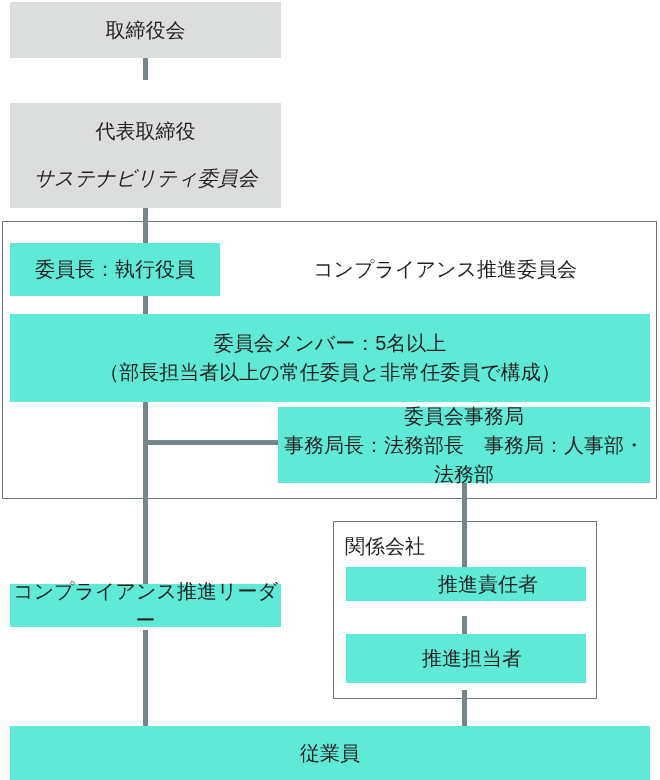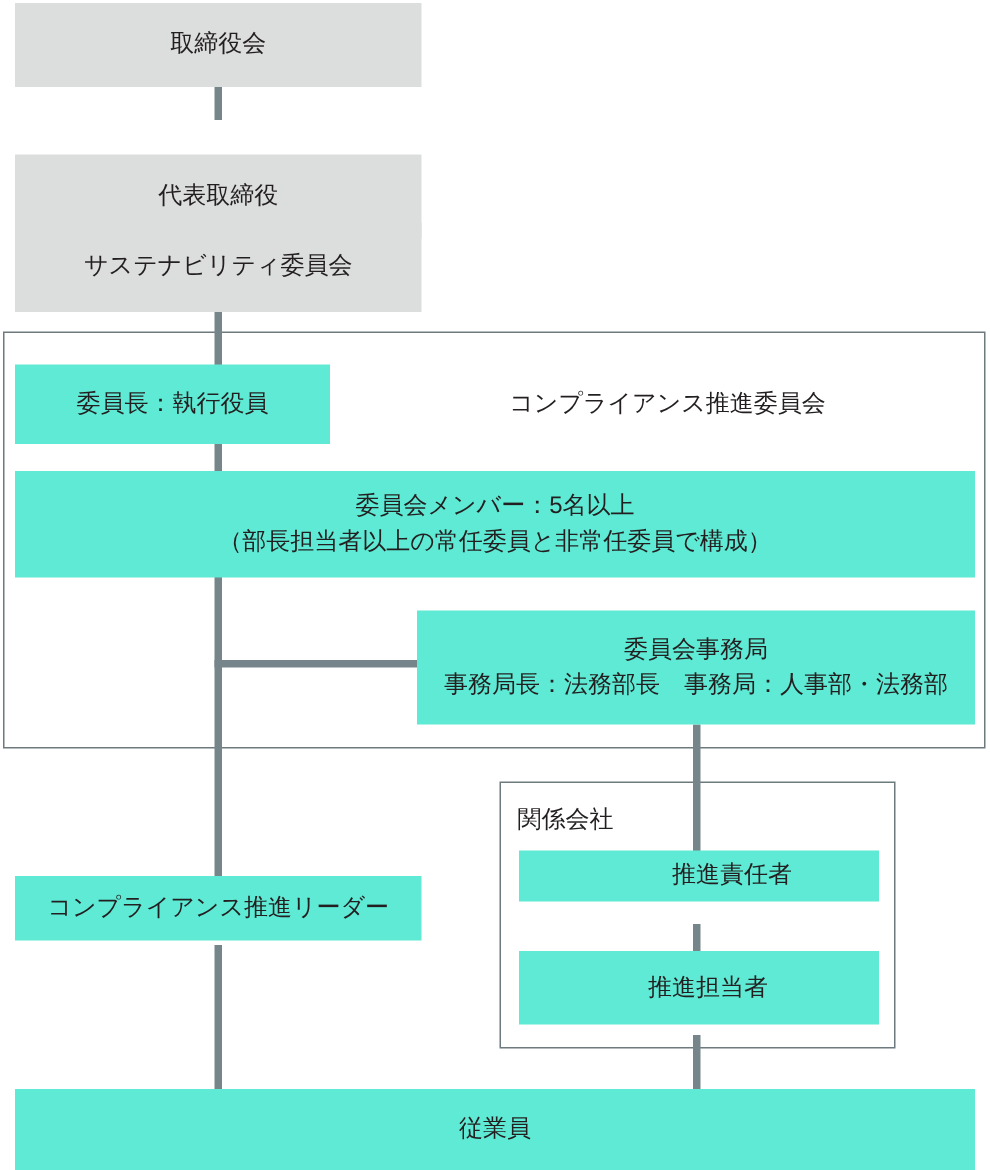--- a/index.html
+++ b/index.html
@@ -57,21 +57,21 @@
     background: #76858a;
     width: 5px;
     z-index: 2;
   }
   .hline {
     position: absolute;
     background: #76858a;
     height: 5px;
     z-index: 2;
   }
-  .fs16 { font-size: 16px; }
+  .fs16 { font-size: 20px; }
 </style>
 </head>
 <body>
 
 <div id="chart">
 
   <div class="vline" style="left:143px; top:52px; height:28px;"></div>
   <div class="vline" style="left:143px; top:126px; height:28px;"></div>
   <div class="vline" style="left:143px; top:192px; height:56px;"></div>
   <div class="vline" style="left:143px; top:292px; height:26px;"></div>
@@ -88,33 +88,33 @@
   <div class="frame" style="left:333px; top:521px; width:264px; height:178px;"></div>
 
   <div class="box gray fs16" style="left:10px; top:2px; width:271px; height:56px;">
     <span class="txt">取締役会</span>
   </div>
 
   <div class="box gray fs16" style="left:10px; top:75px; width:271px; height:56px;margin-top:28px;">
     <span class="txt">代表取締役</span>
   </div>
 
-  <div class="box gray fs16" style="left:10px; top:148px; width:271px; height:60px;">
+  <div class="box gray fs16" style="left:10px; top:148px; width:271px; height:60px;font-style:italic;">
     <span class="txt">サステナビリティ委員会</span>
   </div>
 
   <div class="box green fs16" style="left:10px; top:243px; width:210px; height:53px;">
     <span class="txt">委員長：執行役員</span>
   </div>
 
   <div class="plainlabel fs16" style="left:240px; top:243px; width:410px; height:53px;text-align:center;">
     <span class="txt">コンプライアンス推進委員会</span>
   </div>
 
-  <div class="box green fs16" style="left:10px; top:314px; width:640px; height:71px; flex-direction:column;">
+  <div class="box green fs16" style="left:10px; top:314px; width:640px; height:88px; flex-direction:column;">
     <span class="txt">委員会メンバー：5名以上</span>
     <span class="txt">（部長担当者以上の常任委員と非常任委員で構成）</span>
   </div>
 
   <div class="box green fs16" style="left:278px; top:407px; width:372px; height:76px; flex-direction:column;font-family:Liberation Serif, serif;">
     <span class="txt">委員会事務局</span>
     <span class="txt">事務局長：法務部長　事務局：人事部・法務部</span>
   </div>
 
   <div class="plainlabel left fs16" style="left:345px; top:531px; width:200px; height:30px;">

